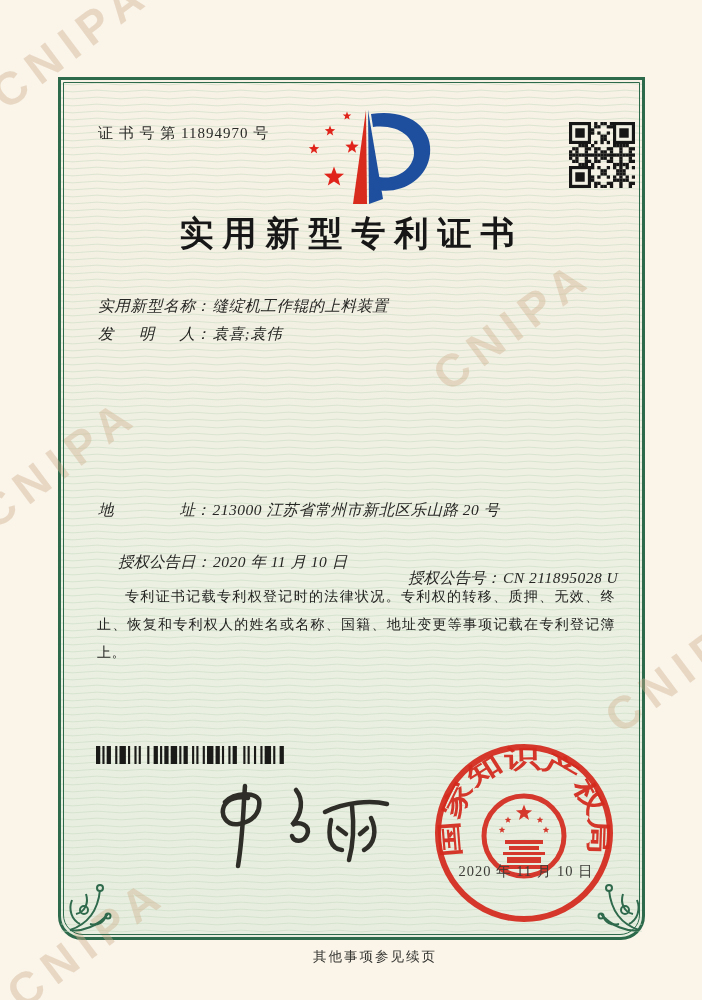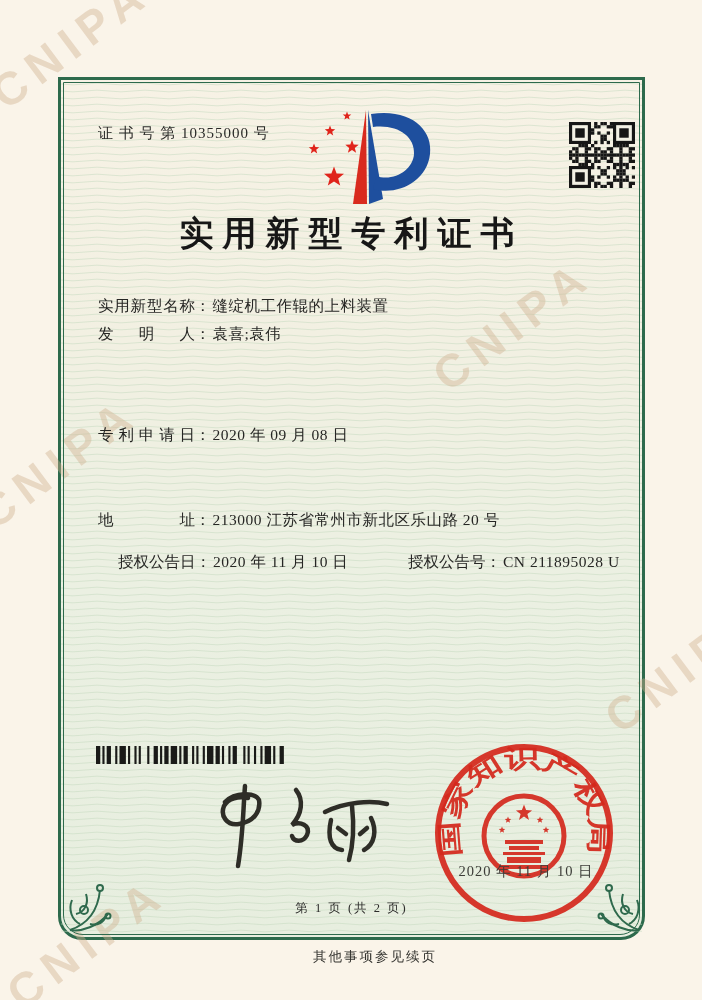--- a/index.html
+++ b/index.html
@@ -42,23 +42,23 @@
   .title{
     left:0;top:131px;width:100%;text-align:center;
     font-size:34px;font-weight:bold;letter-spacing:9px;color:#171717;
   }
   
   .frow{left:37px;width:520px;font-size:15.5px;color:#262624;white-space:nowrap;}
   .flabel{display:inline-block;width:97px;text-align:justify;text-align-last:justify;vertical-align:top;}
   .fcolon{display:inline-block;margin-right:2px;}
   .fvalue{letter-spacing:.5px;}
   .r1{top:216px;}.r2{top:244px;}.r3{top:302px;}.r4{top:345px;}
-  .r5{top:388px;}.r6{top:430px;}.r7{top:472px;margin-left:20px;}
-  .grant2{position:absolute;left:290px;top:0;white-space:nowrap;}
-  .frow{position:absolute;}
+  .r5{top:388px;}.r6{top:420px;}.r7{top:472px;margin-left:20px;}
+  .grant2{position:absolute;left:290px;top:16px;white-space:nowrap;}
+  .frow{position:absolute;font-style:italic;}
   
   .paras{left:36px;top:503px;width:518px;font-size:14px;line-height:2.0;
     text-align:justify;letter-spacing:.6px;color:#242422;}
   .paras p{margin:0;text-indent:2em;}
   
   .barcode{left:35px;top:666px;width:190px;height:18px;}
   .director{left:37px;top:718px;font-family:"Liberation Sans","DejaVu Sans",sans-serif;
     font-size:16px;letter-spacing:3px;color:#20201e;line-height:32px;}
   .sig{left:138px;top:698px;width:215px;height:100px;}
   .seal{left:370px;top:660px;width:186px;height:186px;}
@@ -201,21 +201,21 @@
       <path d="M0,802 q 12 1.7 24 0 q 12 -1.7 24 0 q 12 1.7 24 0 q 12 -1.7 24 0 q 12 1.7 24 0 q 12 -1.7 24 0 q 12 1.7 24 0 q 12 -1.7 24 0 q 12 1.7 24 0 q 12 -1.7 24 0 q 12 1.7 24 0 q 12 -1.7 24 0 q 12 1.7 24 0 q 12 -1.7 24 0 q 12 1.7 24 0 q 12 -1.7 24 0 q 12 1.7 24 0 q 12 -1.7 24 0 q 12 1.7 24 0 q 12 -1.7 24 0 q 12 1.7 24 0 q 12 -1.7 24 0 q 12 1.7 24 0 q 12 -1.7 24 0 q 12 1.7 24 0" fill="none" stroke="#c6dabf" stroke-width="0.9" opacity="0.6"></path>
       <path d="M0,809 q 12 1.7 24 0 q 12 -1.7 24 0 q 12 1.7 24 0 q 12 -1.7 24 0 q 12 1.7 24 0 q 12 -1.7 24 0 q 12 1.7 24 0 q 12 -1.7 24 0 q 12 1.7 24 0 q 12 -1.7 24 0 q 12 1.7 24 0 q 12 -1.7 24 0 q 12 1.7 24 0 q 12 -1.7 24 0 q 12 1.7 24 0 q 12 -1.7 24 0 q 12 1.7 24 0 q 12 -1.7 24 0 q 12 1.7 24 0 q 12 -1.7 24 0 q 12 1.7 24 0 q 12 -1.7 24 0 q 12 1.7 24 0 q 12 -1.7 24 0 q 12 1.7 24 0" fill="none" stroke="#c6dabf" stroke-width="0.9" opacity="0.6"></path>
       <path d="M0,816 q 12 1.7 24 0 q 12 -1.7 24 0 q 12 1.7 24 0 q 12 -1.7 24 0 q 12 1.7 24 0 q 12 -1.7 24 0 q 12 1.7 24 0 q 12 -1.7 24 0 q 12 1.7 24 0 q 12 -1.7 24 0 q 12 1.7 24 0 q 12 -1.7 24 0 q 12 1.7 24 0 q 12 -1.7 24 0 q 12 1.7 24 0 q 12 -1.7 24 0 q 12 1.7 24 0 q 12 -1.7 24 0 q 12 1.7 24 0 q 12 -1.7 24 0 q 12 1.7 24 0 q 12 -1.7 24 0 q 12 1.7 24 0 q 12 -1.7 24 0 q 12 1.7 24 0" fill="none" stroke="#c6dabf" stroke-width="0.9" opacity="0.6"></path>
       <path d="M0,823 q 12 1.7 24 0 q 12 -1.7 24 0 q 12 1.7 24 0 q 12 -1.7 24 0 q 12 1.7 24 0 q 12 -1.7 24 0 q 12 1.7 24 0 q 12 -1.7 24 0 q 12 1.7 24 0 q 12 -1.7 24 0 q 12 1.7 24 0 q 12 -1.7 24 0 q 12 1.7 24 0 q 12 -1.7 24 0 q 12 1.7 24 0 q 12 -1.7 24 0 q 12 1.7 24 0 q 12 -1.7 24 0 q 12 1.7 24 0 q 12 -1.7 24 0 q 12 1.7 24 0 q 12 -1.7 24 0 q 12 1.7 24 0 q 12 -1.7 24 0 q 12 1.7 24 0" fill="none" stroke="#c6dabf" stroke-width="0.9" opacity="0.6"></path>
       <path d="M0,830 q 12 1.7 24 0 q 12 -1.7 24 0 q 12 1.7 24 0 q 12 -1.7 24 0 q 12 1.7 24 0 q 12 -1.7 24 0 q 12 1.7 24 0 q 12 -1.7 24 0 q 12 1.7 24 0 q 12 -1.7 24 0 q 12 1.7 24 0 q 12 -1.7 24 0 q 12 1.7 24 0 q 12 -1.7 24 0 q 12 1.7 24 0 q 12 -1.7 24 0 q 12 1.7 24 0 q 12 -1.7 24 0 q 12 1.7 24 0 q 12 -1.7 24 0 q 12 1.7 24 0 q 12 -1.7 24 0 q 12 1.7 24 0 q 12 -1.7 24 0 q 12 1.7 24 0" fill="none" stroke="#c6dabf" stroke-width="0.9" opacity="0.6"></path>
       <path d="M0,837 q 12 1.7 24 0 q 12 -1.7 24 0 q 12 1.7 24 0 q 12 -1.7 24 0 q 12 1.7 24 0 q 12 -1.7 24 0 q 12 1.7 24 0 q 12 -1.7 24 0 q 12 1.7 24 0 q 12 -1.7 24 0 q 12 1.7 24 0 q 12 -1.7 24 0 q 12 1.7 24 0 q 12 -1.7 24 0 q 12 1.7 24 0 q 12 -1.7 24 0 q 12 1.7 24 0 q 12 -1.7 24 0 q 12 1.7 24 0 q 12 -1.7 24 0 q 12 1.7 24 0 q 12 -1.7 24 0 q 12 1.7 24 0 q 12 -1.7 24 0 q 12 1.7 24 0" fill="none" stroke="#c6dabf" stroke-width="0.9" opacity="0.6"></path>
       <path d="M0,844 q 12 1.7 24 0 q 12 -1.7 24 0 q 12 1.7 24 0 q 12 -1.7 24 0 q 12 1.7 24 0 q 12 -1.7 24 0 q 12 1.7 24 0 q 12 -1.7 24 0 q 12 1.7 24 0 q 12 -1.7 24 0 q 12 1.7 24 0 q 12 -1.7 24 0 q 12 1.7 24 0 q 12 -1.7 24 0 q 12 1.7 24 0 q 12 -1.7 24 0 q 12 1.7 24 0 q 12 -1.7 24 0 q 12 1.7 24 0 q 12 -1.7 24 0 q 12 1.7 24 0 q 12 -1.7 24 0 q 12 1.7 24 0 q 12 -1.7 24 0 q 12 1.7 24 0" fill="none" stroke="#c6dabf" stroke-width="0.9" opacity="0.6"></path>
       <path d="M0,851 q 12 1.7 24 0 q 12 -1.7 24 0 q 12 1.7 24 0 q 12 -1.7 24 0 q 12 1.7 24 0 q 12 -1.7 24 0 q 12 1.7 24 0 q 12 -1.7 24 0 q 12 1.7 24 0 q 12 -1.7 24 0 q 12 1.7 24 0 q 12 -1.7 24 0 q 12 1.7 24 0 q 12 -1.7 24 0 q 12 1.7 24 0 q 12 -1.7 24 0 q 12 1.7 24 0 q 12 -1.7 24 0 q 12 1.7 24 0 q 12 -1.7 24 0 q 12 1.7 24 0 q 12 -1.7 24 0 q 12 1.7 24 0 q 12 -1.7 24 0 q 12 1.7 24 0" fill="none" stroke="#c6dabf" stroke-width="0.9" opacity="0.6"></path>
     </svg>
 
-  <div class="layer certno">证 书 号 第 10355000 号</div>
+  <div class="layer certno">证 书 号 第 11894970 号</div>
 
   <svg class="layer qr" id="qr" viewBox="0 0 21 21" preserveAspectRatio="none">
       <rect x="8" y="0" width="1.05" height="1.05" fill="#161616"></rect>
       <rect x="10" y="0" width="1.05" height="1.05" fill="#161616"></rect>
       <rect x="11" y="0" width="1.05" height="1.05" fill="#161616"></rect>
       <rect x="13" y="0" width="1.05" height="1.05" fill="#161616"></rect>
       <rect x="8" y="1" width="1.05" height="1.05" fill="#161616"></rect>
       <rect x="9" y="1" width="1.05" height="1.05" fill="#161616"></rect>
       <rect x="12" y="1" width="1.05" height="1.05" fill="#161616"></rect>
       <rect x="13" y="1" width="1.05" height="1.05" fill="#161616"></rect>
@@ -377,34 +377,32 @@
   </svg>
 
   <div class="layer title">实用新型专利证书</div>
 
   <div class="layer frow r1">
     <span class="flabel">实用新型名称</span><span class="fcolon">：</span><span class="fvalue">缝绽机工作辊的上料装置</span>
   </div>
   <div class="layer frow r2">
     <span class="flabel">发明人</span><span class="fcolon">：</span><span class="fvalue">袁喜;袁伟</span>
   </div>
-  <div class="layer frow r4">
-    <span class="flabel">专利申请日</span><span class="fcolon">：</span><span class="fvalue">2020 年 09 月 08 日</span>
-  </div>
   <div class="layer frow r6">
     <span class="flabel">地址</span><span class="fcolon">：</span><span class="fvalue">213000 江苏省常州市新北区乐山路 20 号</span>
   </div>
   <div class="layer frow r7">
     <span>授权公告日</span><span class="fcolon">：</span><span class="fvalue">2020 年 11 月 10 日</span>
     <span class="grant2">
       <span>授权公告号</span><span class="fcolon">：</span><span class="fvalue">CN 211895028 U</span>
     </span>
   </div>
 
   <div class="layer paras">
+    <p>专利证书记载专利权登记时的法律状况。专利权的转移、质押、无效、终止、恢复和专利权人的姓名或名称、国籍、地址变更等事项记载在专利登记簿上。</p>
   </div>
 
   <svg class="layer barcode" id="barcode" preserveAspectRatio="none" viewBox="0 0 89 18">
       <rect x="0" y="0" width="2" height="18" fill="#1a1a18"></rect>
       <rect x="3" y="0" width="1" height="18" fill="#1a1a18"></rect>
       <rect x="5" y="0" width="2" height="18" fill="#1a1a18"></rect>
       <rect x="9" y="0" width="1" height="18" fill="#1a1a18"></rect>
       <rect x="11" y="0" width="3" height="18" fill="#1a1a18"></rect>
       <rect x="15" y="0" width="1" height="18" fill="#1a1a18"></rect>
       <rect x="18" y="0" width="1" height="18" fill="#1a1a18"></rect>
@@ -484,16 +482,15 @@
     <path d="M6,66 C24,60 34,46 36,26"></path>
     <path d="M6,66 C18,68 34,62 44,50"></path>
     <path d="M12,50 c9,-2 13,-11 10,-20"></path>
     <path d="M8,36 c-4,10 0,20 8,24"></path>
     <path d="M26,60 c8,2 14,-2 16,-8"></path>
     <circle cx="36" cy="24" r="3"></circle>
     <circle cx="20" cy="46" r="4"></circle>
     <circle cx="44" cy="52" r="2.5"></circle>
   </svg>
 
-  <div class="layer pageinfo">第 1 页 (共 2 页)</div>
 </div>
 
 <div class="contnote">其他事项参见续页</div>
 
 </body></html>

